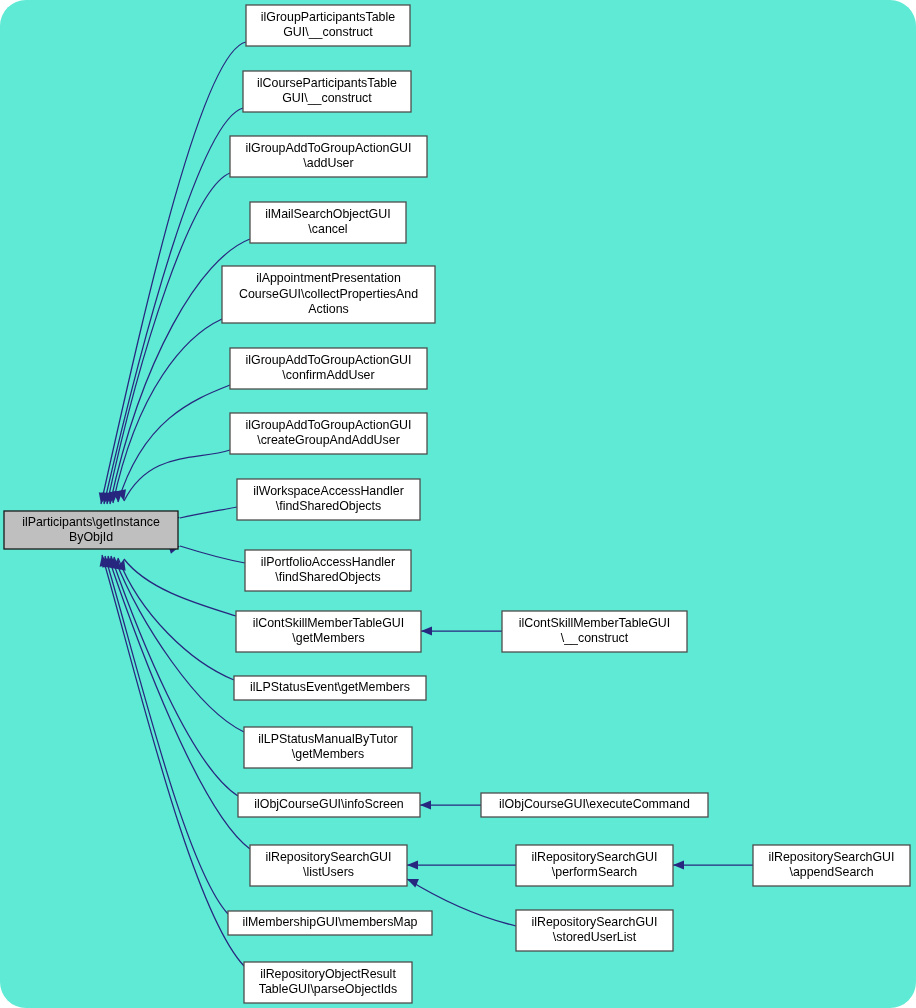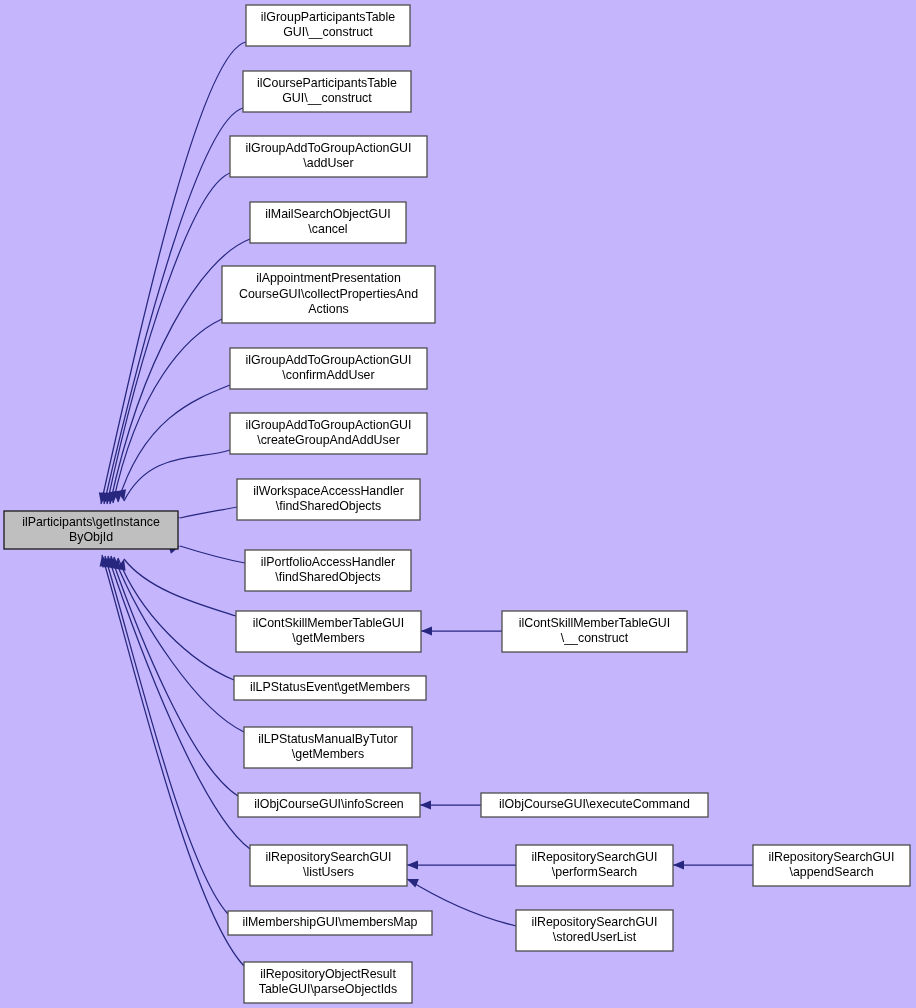--- a/index.html
+++ b/index.html
@@ -4,23 +4,24 @@
 <style>
   html, body {
     margin: 0;
     padding: 0;
     background: #ffffff;
   }
   #graph-root {
     position: relative;
     width: 916px;
     height: 1008px;
-    background: #c4b5fd;
+    background: #5eead4;
     font-family: "Liberation Sans", sans-serif;
     overflow: hidden;
+    border-radius: 26px;
   }
   svg#callgraph {
     display: block;
     width: 916px;
     height: 1008px;
   }
   .node-box {
     fill: #ffffff;
     stroke: #4d4d4d;
     stroke-width: 1.3;

